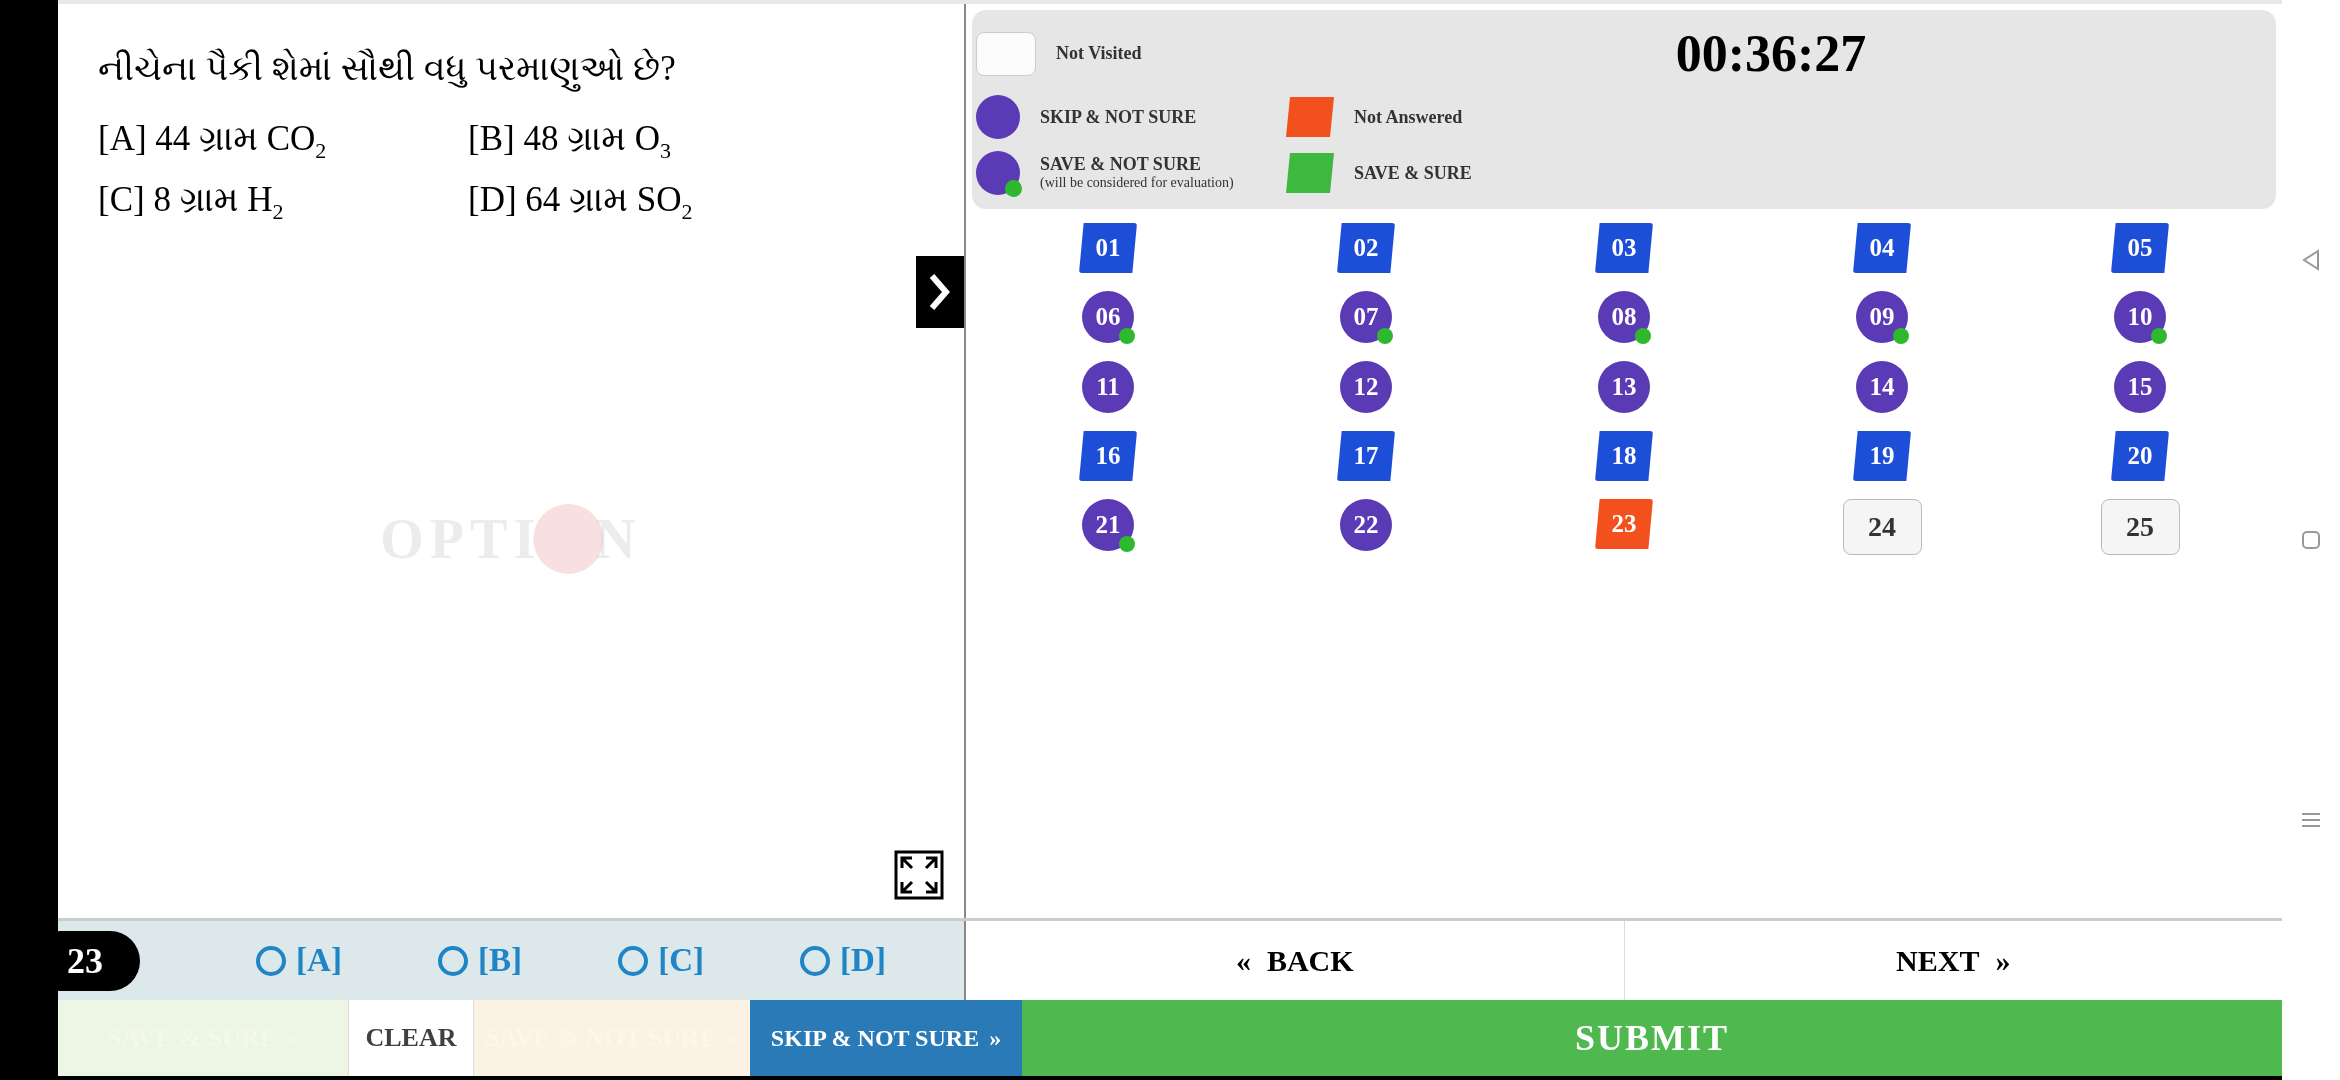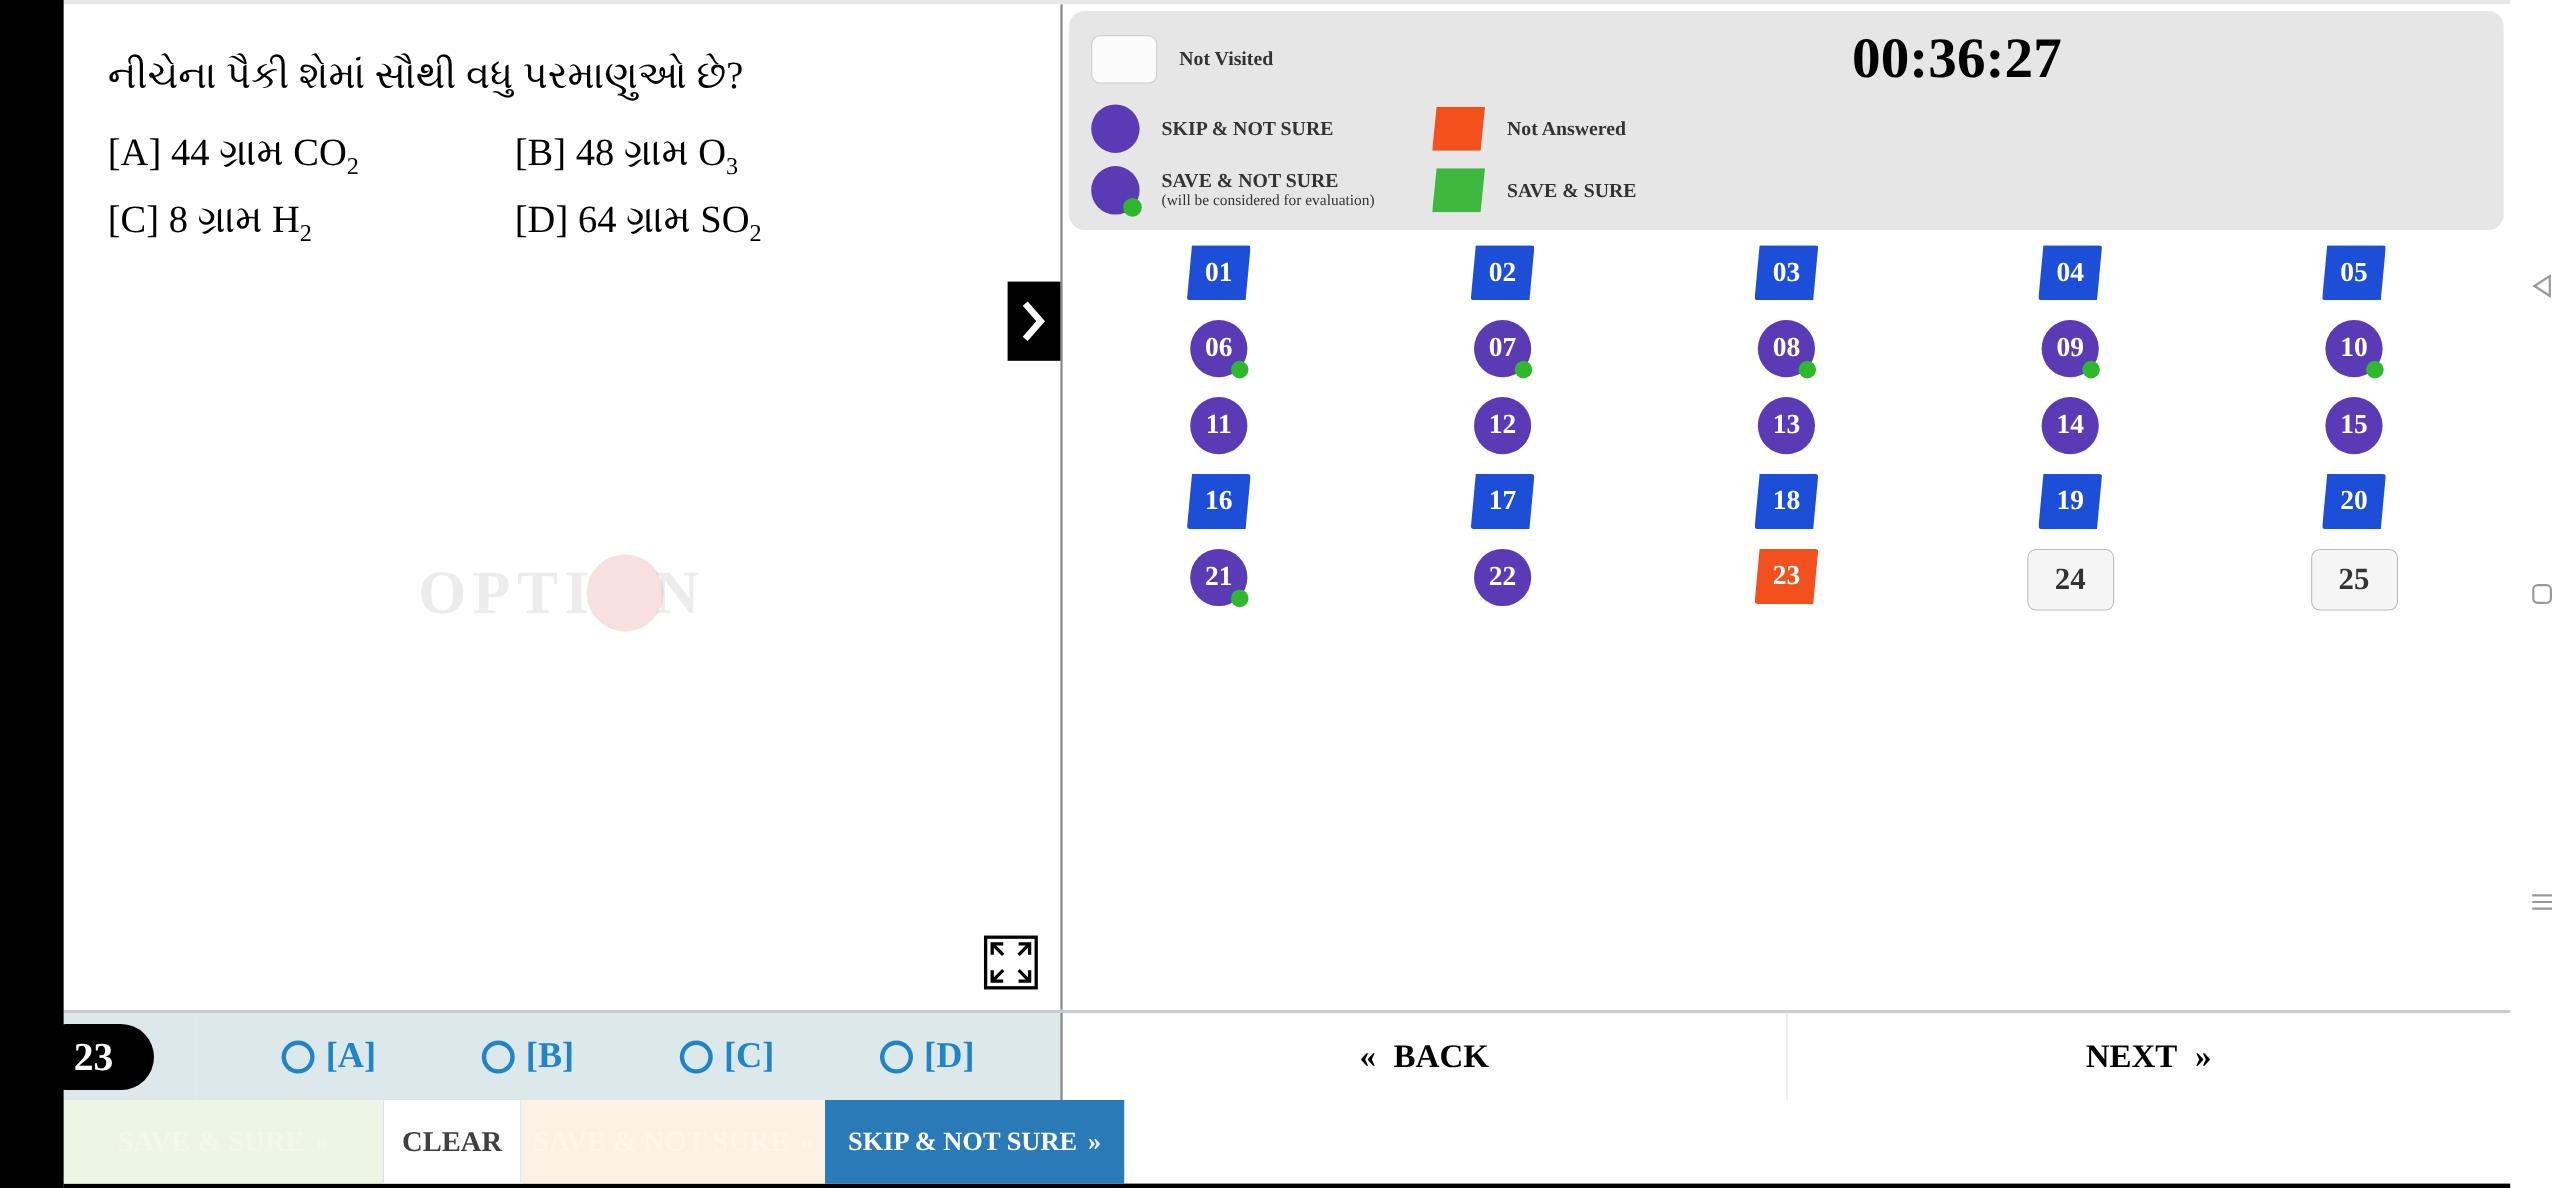--- a/index.html
+++ b/index.html
@@ -24,21 +24,21 @@
   .watermark { position: absolute; left: 50%; top: 500px; transform: translateX(-50%); font-size: 56px; font-weight: bold; color: rgba(200,200,200,0.35); letter-spacing: 6px; display: flex; align-items: center; }
   .watermark-icon { width: 70px; height: 70px; border-radius: 50%; background: rgba(230,130,130,0.25); margin: 0 -8px; }
   
   .next-arrow { position: absolute; right: 0; top: 252px; width: 48px; height: 72px; background: #000; display: flex; align-items: center; justify-content: center; cursor: pointer; }
   .next-arrow svg { width: 28px; height: 40px; }
   
   .fullscreen-btn { position: absolute; right: 20px; bottom: 18px; width: 50px; height: 50px; cursor: pointer; }
   .fullscreen-btn svg { width: 50px; height: 50px; }
   
   .panel { flex: 1; background: #fff; display: flex; flex-direction: column; }
-  .legend-box { background: #e6e6e6; border-radius: 14px; margin: 6px 6px 0 6px; padding: 14px 20px 14px 20px; }
+  .legend-box { background: #e6e6e6; border-radius: 14px; margin: 6px 6px 0 6px; padding: 14px 20px 14px 4px; }
   .legend-row { display: flex; align-items: center; margin-bottom: 12px; }
   .legend-row:last-child { margin-bottom: 0; }
   .legend-left { display: flex; align-items: center; width: 310px; }
   .legend-right { display: flex; align-items: center; flex: 1; }
   .timer { font-size: 52px; font-weight: bold; color: #000000; text-align: center; flex: 1; }
   .legend-icon-box { width: 60px; height: 44px; border-radius: 8px; background: #fbfbfb; border: 1px solid #ccc; margin-right: 20px; }
   .legend-circle { width: 44px; height: 44px; border-radius: 50%; margin-right: 20px; position: relative; }
   .purple { background: #5b3ab5; }
   .green-dot { position: absolute; bottom: -2px; right: -2px; width: 17px; height: 17px; border-radius: 50%; background: #2eb82e; }
   .legend-flag { width: 48px; height: 40px; margin-right: 20px; }
@@ -247,20 +247,23 @@
       <span>CLEAR</span>
     </div>
     <div class="btn btn-save-not-sure">
       <span>SAVE &amp; NOT SURE</span>
       <span class="dbl-chev">»</span>
     </div>
     <div class="btn btn-skip">
       <span>SKIP &amp; NOT SURE</span>
       <span class="dbl-chev">»</span>
     </div>
+    <div class="btn btn-submit">
+      <span>SUBMIT</span>
+    </div>
   </div>
 </div>
 
 <div class="sys-nav">
   <svg width="22" height="22" viewBox="0 0 22 22" class="sys-icon">
       <path d="M18 2 L4 11 L18 20 Z" fill="none" stroke="#999" stroke-width="2"></path>
     </svg>
   <svg width="22" height="22" viewBox="0 0 22 22" class="sys-icon">
       <rect x="3" y="3" width="16" height="16" rx="4" fill="none" stroke="#999" stroke-width="2"></rect>
     </svg>

